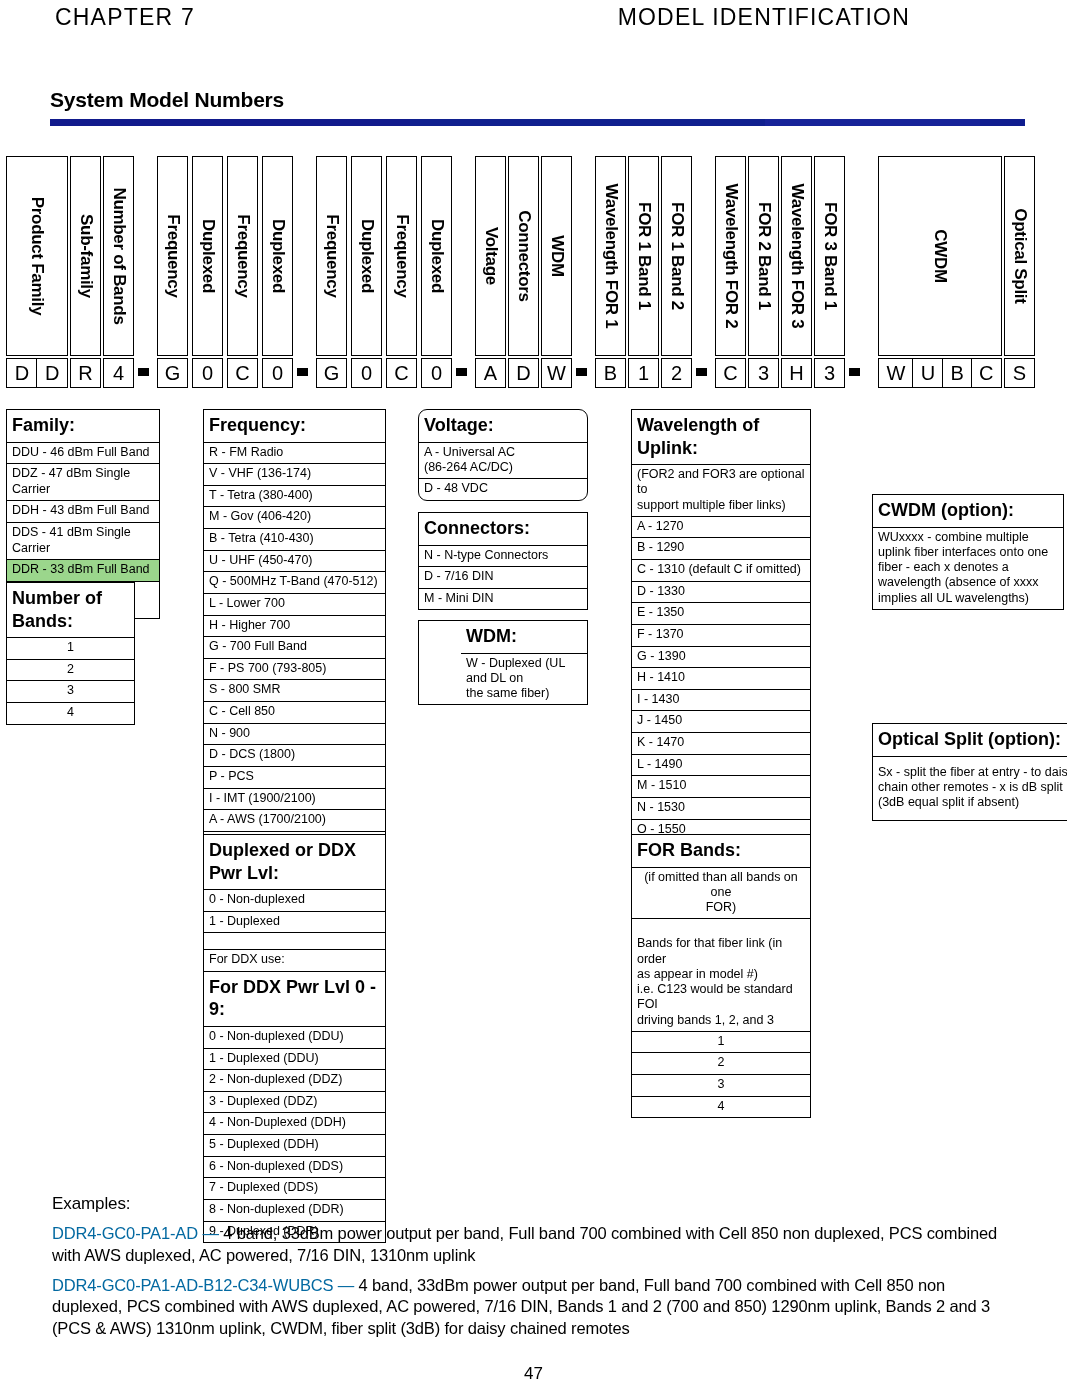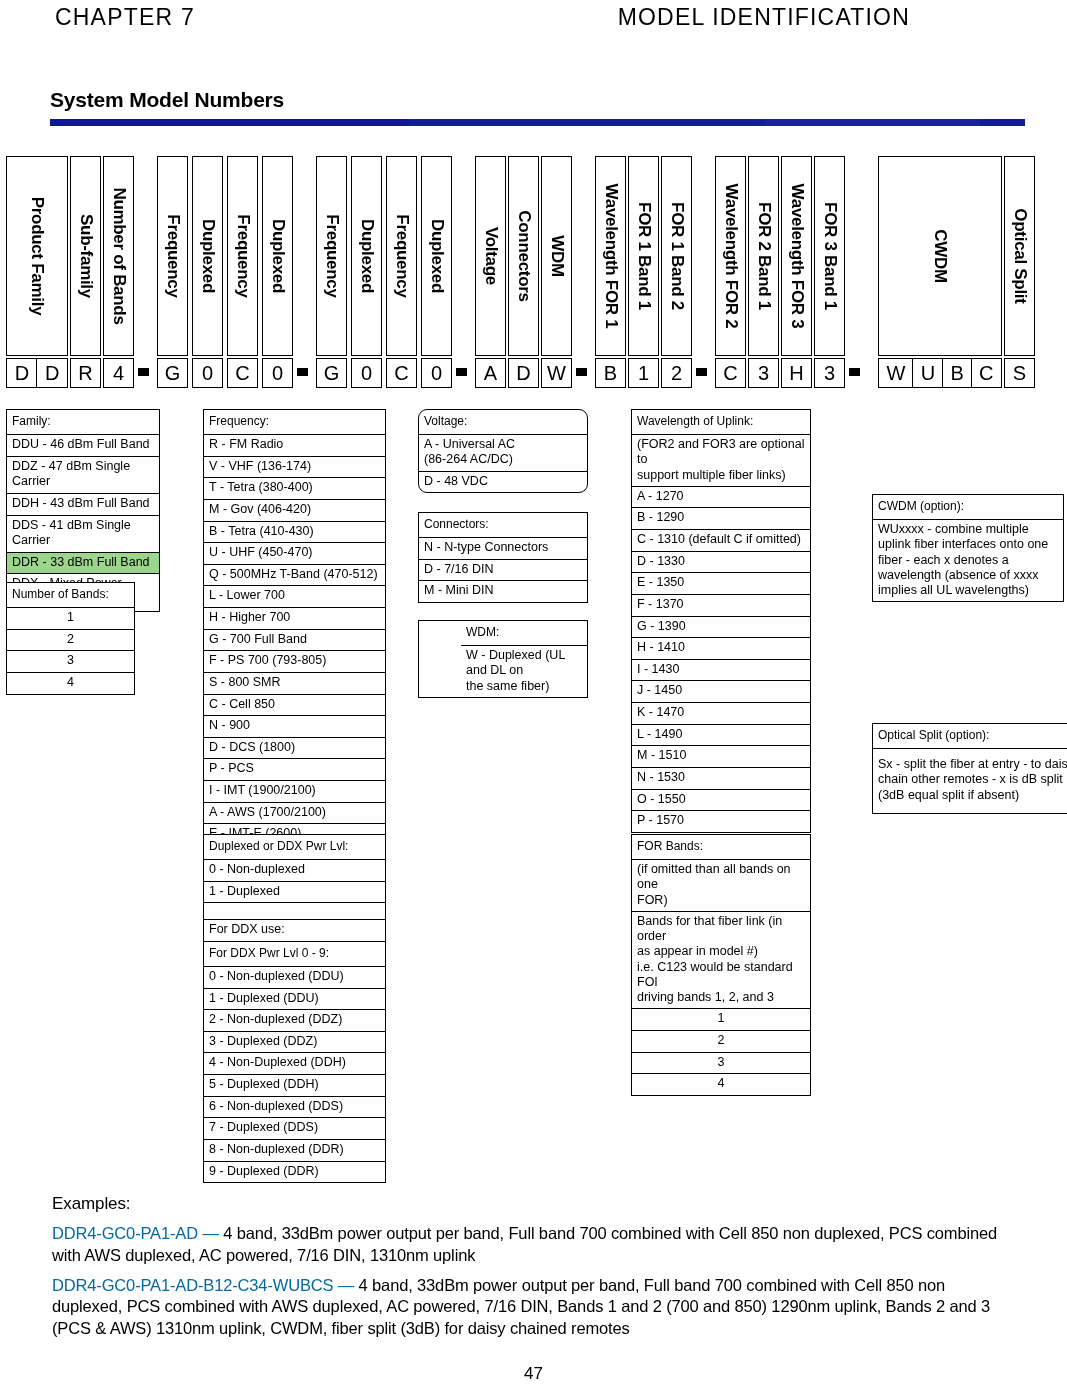--- a/index.html
+++ b/index.html
@@ -140,22 +140,22 @@
   }
   .tbl .row {
     border-bottom: 1.2px solid #000;
     box-sizing: border-box;
     padding: 2px 5px 3px 5px;
     font-size: 12.5px;
     line-height: 1.25;
   }
   .tbl .row:last-child { border-bottom: none; }
   .tbl .hdr {
-    font-weight: normal;
-    font-size: 12px;
+    font-weight: bold;
+    font-size: 18px;
     padding: 4px 5px 5px 5px;
   }
   .tbl .ctr { text-align: center; }
   .tbl .hl { background: #9bd68c; }
   .tbl .blank { height: 17px; padding: 0; }
   .tbl .two { line-height: 1.22; }
 
   
   .examples {
     position: absolute;
@@ -529,23 +529,23 @@
   <div class="row">K - 1470</div>
   <div class="row">L - 1490</div>
   <div class="row">M - 1510</div>
   <div class="row">N - 1530</div>
   <div class="row">O - 1550</div>
   <div class="row">P - 1570</div>
 </div>
 
 <div class="tbl" style="left:631px; top:834px; width:180px;">
   <div class="row hdr">FOR Bands:</div>
-  <div class="row two" style="white-space:pre-line;">(if omitted than all bands on one
+  <div class="row two" style="white-space:pre-line;text-align:center;">(if omitted than all bands on one
 FOR)</div>
-  <div class="row two" style="white-space:pre-line;">Bands for that fiber link (in order
+  <div class="row two" style="white-space:pre-line;margin-top:15px;">Bands for that fiber link (in order
 as appear in model #)
 i.e. C123 would be standard FOI
 driving bands 1, 2, and 3</div>
   <div class="row ctr">1</div>
   <div class="row ctr">2</div>
   <div class="row ctr">3</div>
   <div class="row ctr">4</div>
 </div>
 
 <div class="tbl" style="left:872px; top:494px; width:192px;">

